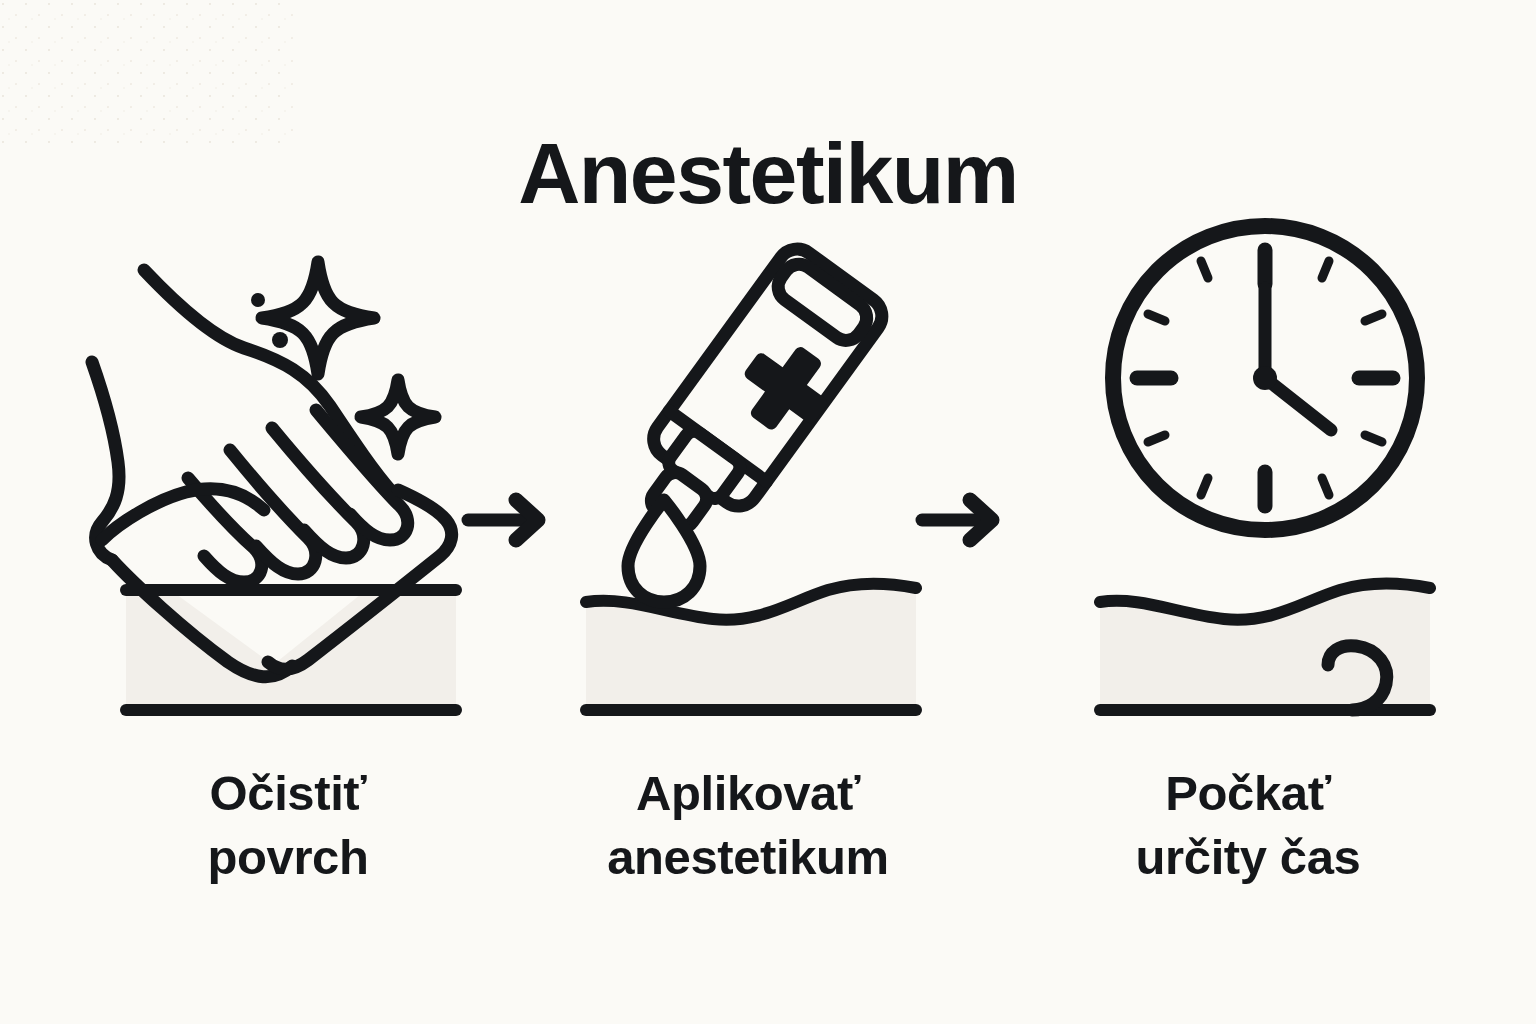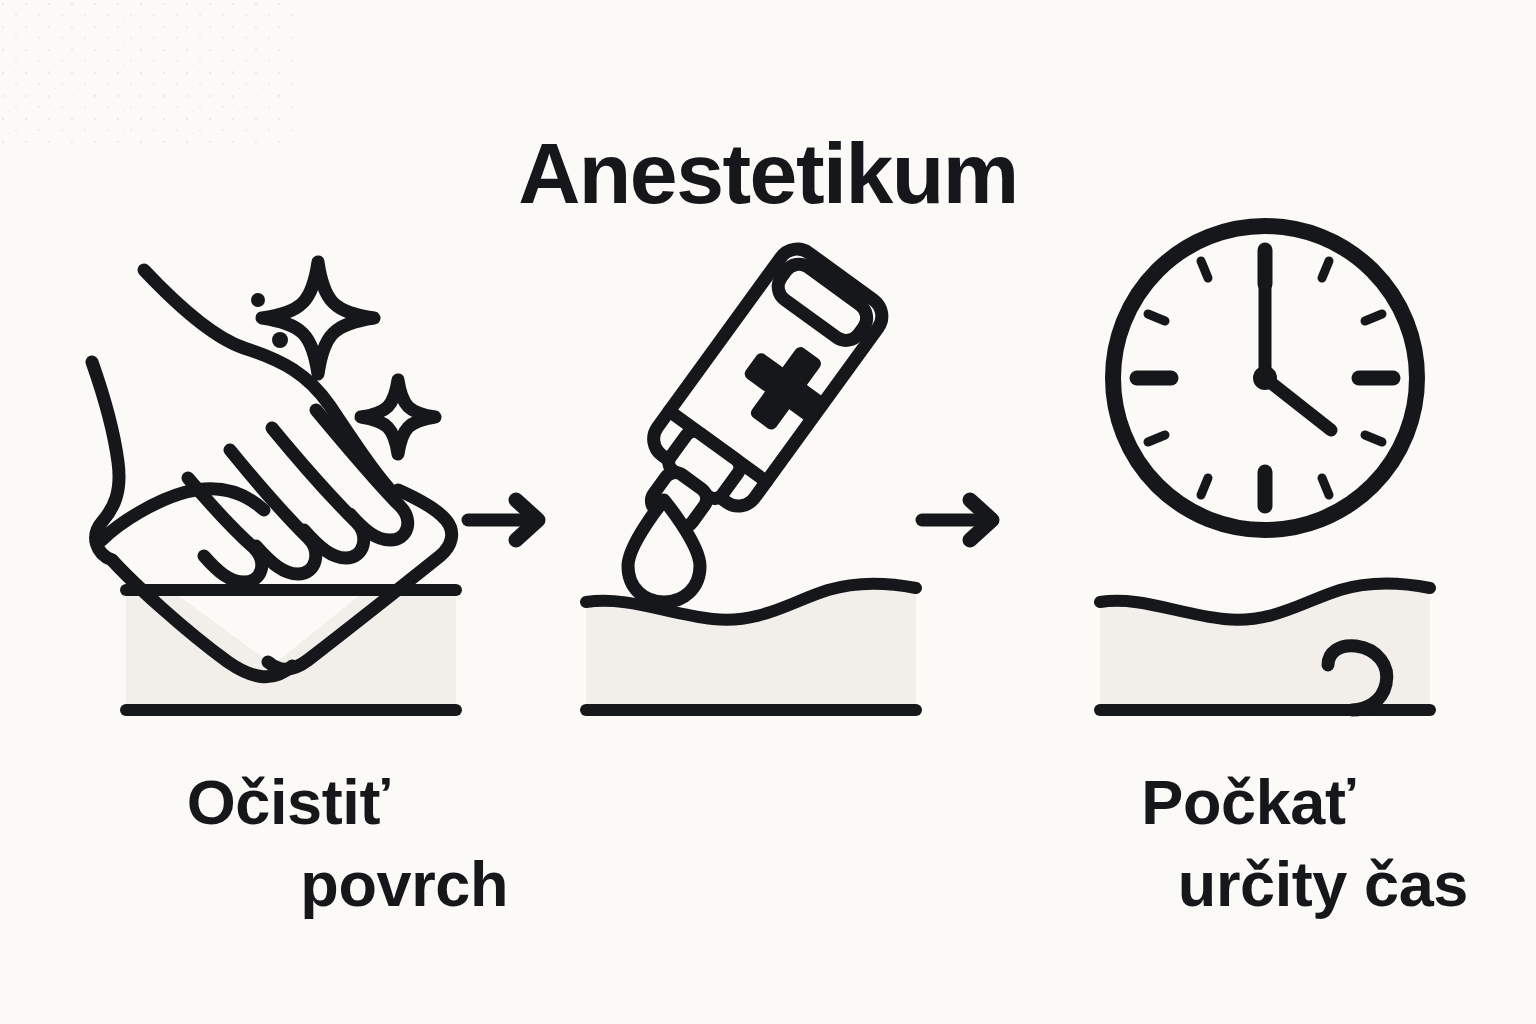--- a/index.html
+++ b/index.html
@@ -69,27 +69,27 @@
     height: 520px;
   }
   .art svg { display: block; width: 440px; height: 520px; }
 
   .caption {
     position: absolute;
     top: 552px;
     left: 0;
     width: 440px;
     text-align: center;
-    font-size: 63px;
+    font-size: 49px;
     font-weight: 700;
     line-height: 1.30;
     color: #15171A;
     letter-spacing: -0.4px;
   }
-  .caption .l2 { display: block; text-align: right; }
+  .caption .l2 { display: block; }
 
   .arrow {
     position: absolute;
     top: 270px;
     width: 120px;
     height: 80px;
   }
   .arrow svg { display: block; width: 120px; height: 80px; }
   .arrow-1 { left: 452px; }
   .arrow-2 { left: 906px; }
@@ -202,20 +202,24 @@
             <path d="M222 150 h22 v-22 a6 6 0 0 1 6 -6 h18 a6 6 0 0 1 6 6 v22 h22
                      a6 6 0 0 1 6 6 v18 a6 6 0 0 1 -6 6 h-22 v22 a6 6 0 0 1 -6 6
                      h-18 a6 6 0 0 1 -6 -6 v-22 h-22 a6 6 0 0 1 -6 -6 v-18
                      a6 6 0 0 1 6 -6 Z" fill="#15171A" stroke="none"></path>
           </g>
 
           <path d="M136 290 C136 290 100 334 100 356 C100 378 116 392 136 392
                    C156 392 172 378 172 356 C172 334 136 290 136 290 Z" fill="#FBFAF6" stroke="#15171A" stroke-width="13" stroke-linejoin="round"></path>
         </svg>
       </div>
+      <div class="caption">
+        <span>Aplikovať</span>
+        <span class="l2">anestetikum</span>
+      </div>
     </div>
 
     <div class="arrow arrow-2">
       <svg viewBox="0 0 120 80" xmlns="http://www.w3.org/2000/svg">
         <g stroke="#15171A" fill="none" stroke-linecap="round" stroke-linejoin="round">
           <path d="M16 40 L82 40" stroke-width="13"></path>
           <path d="M64 20 L86 40 L64 60" stroke-width="15"></path>
         </g>
       </svg>
     </div>

